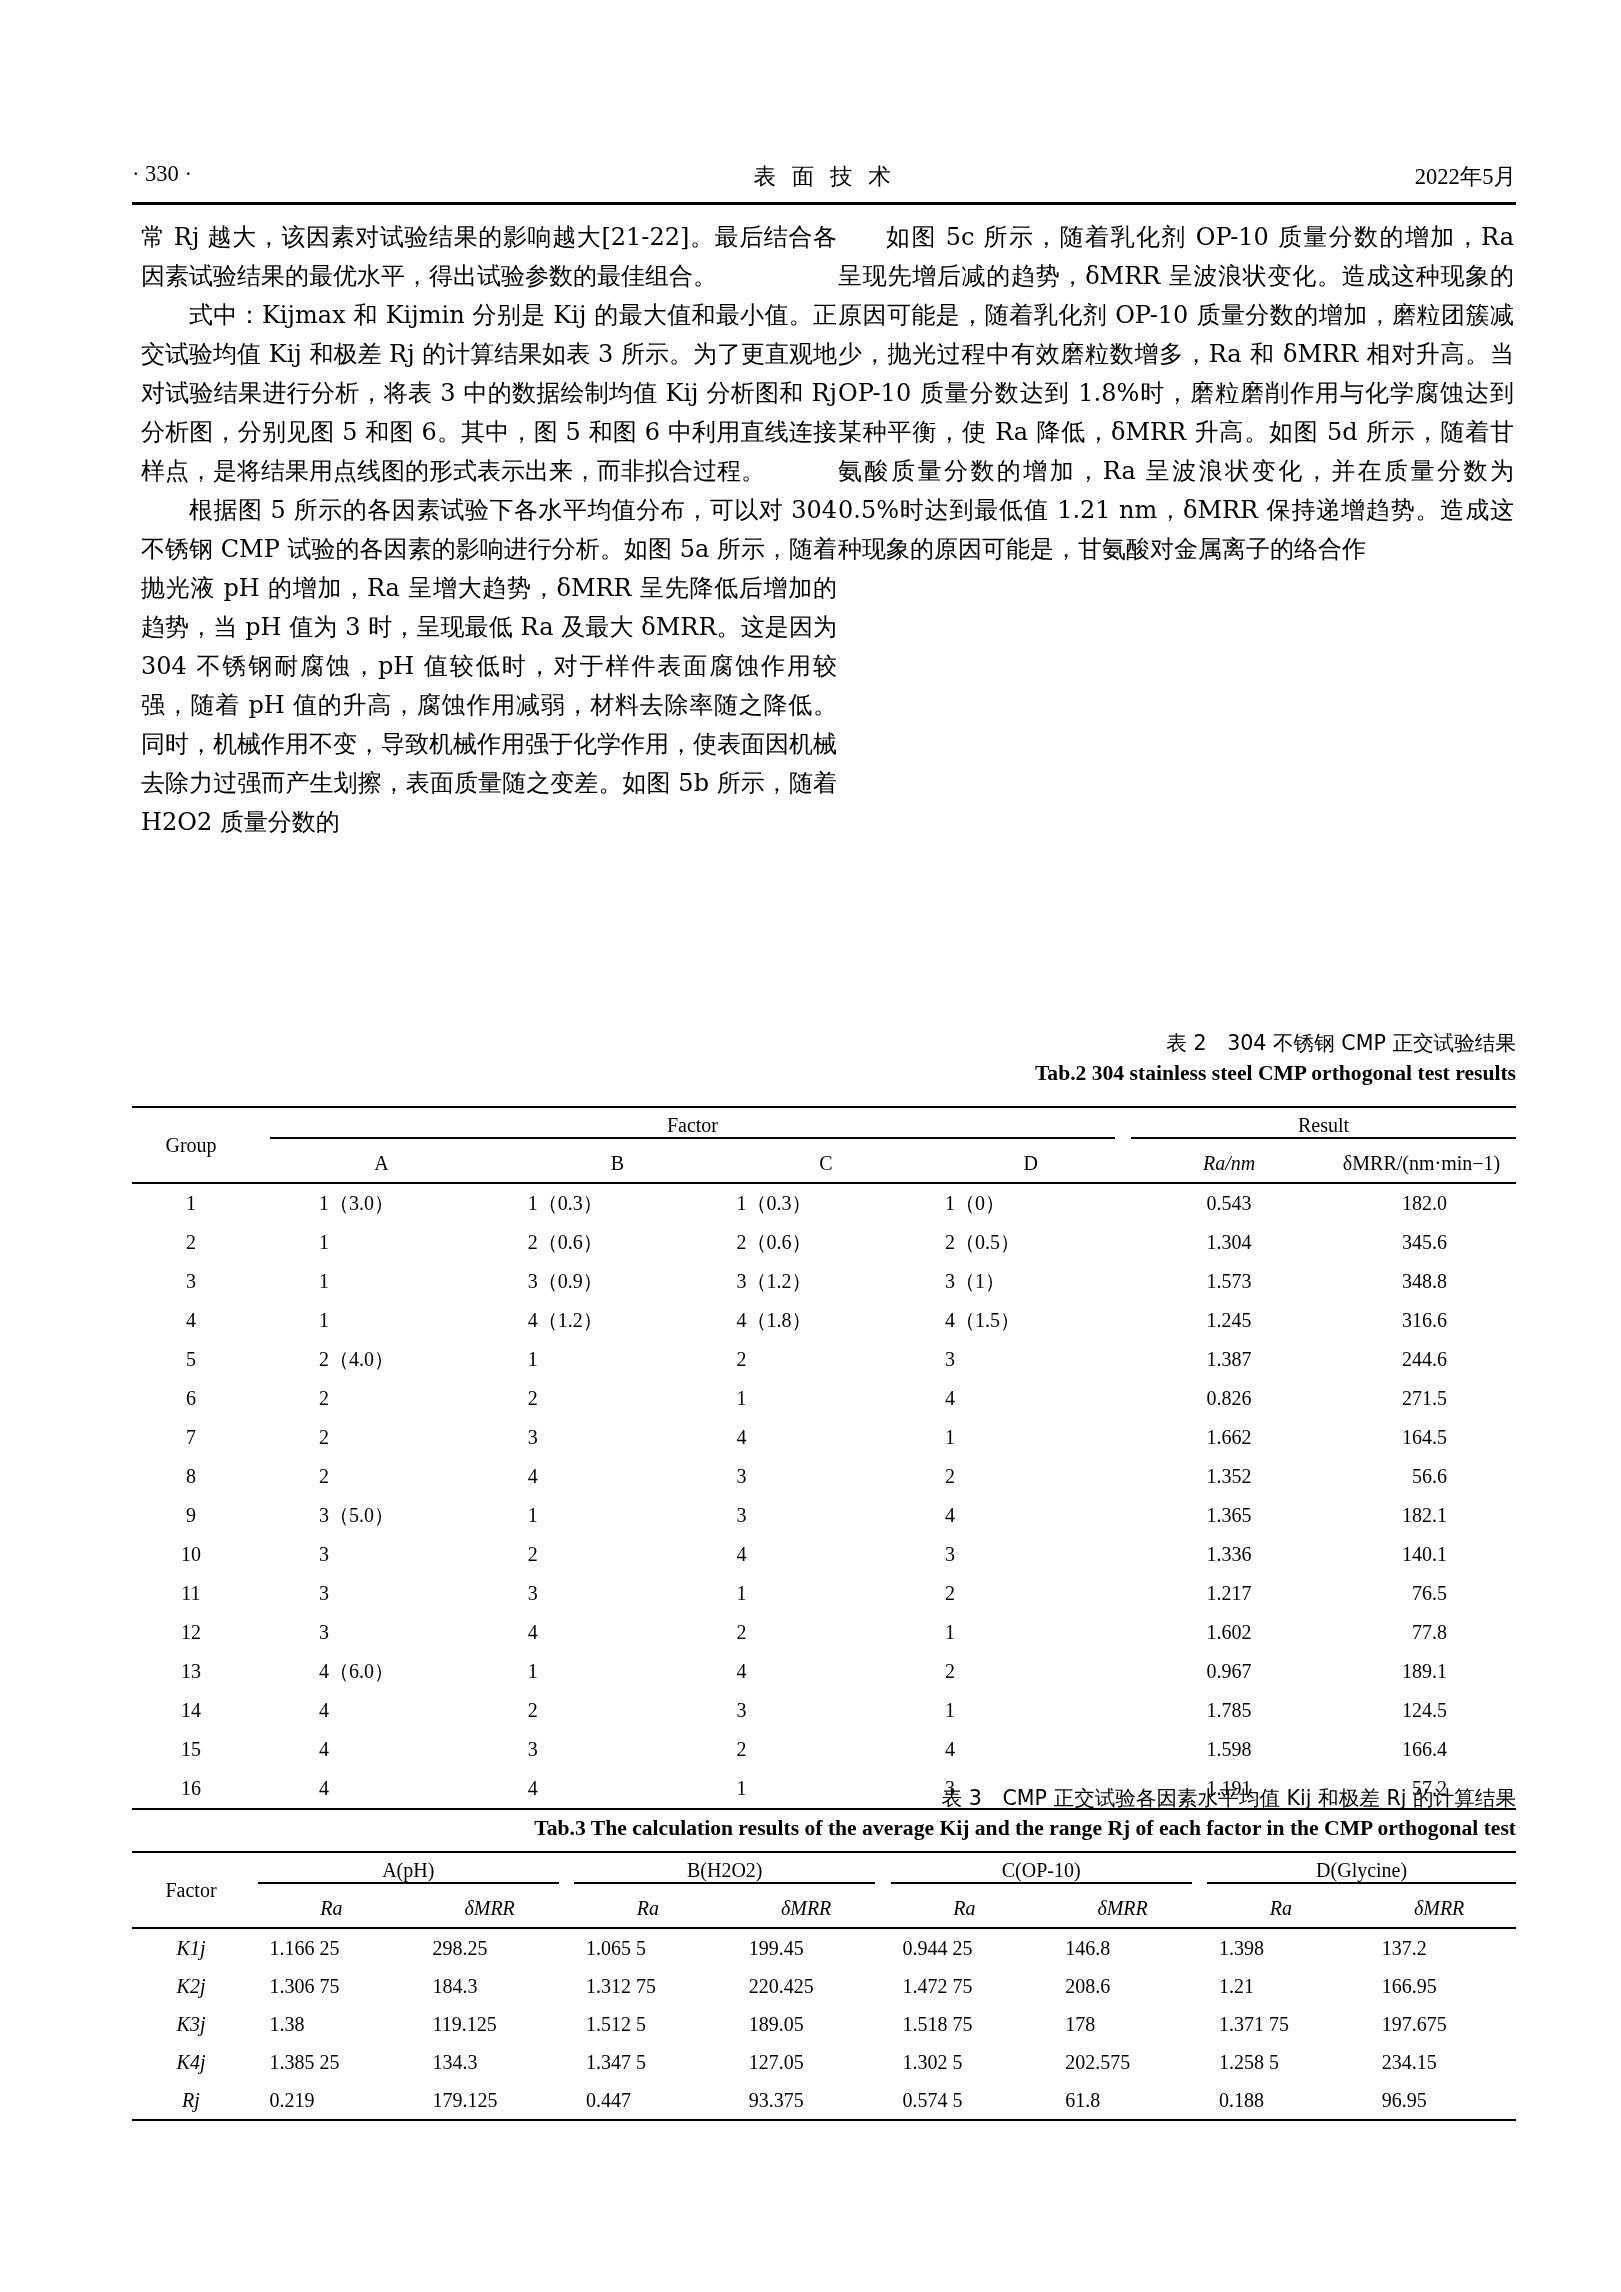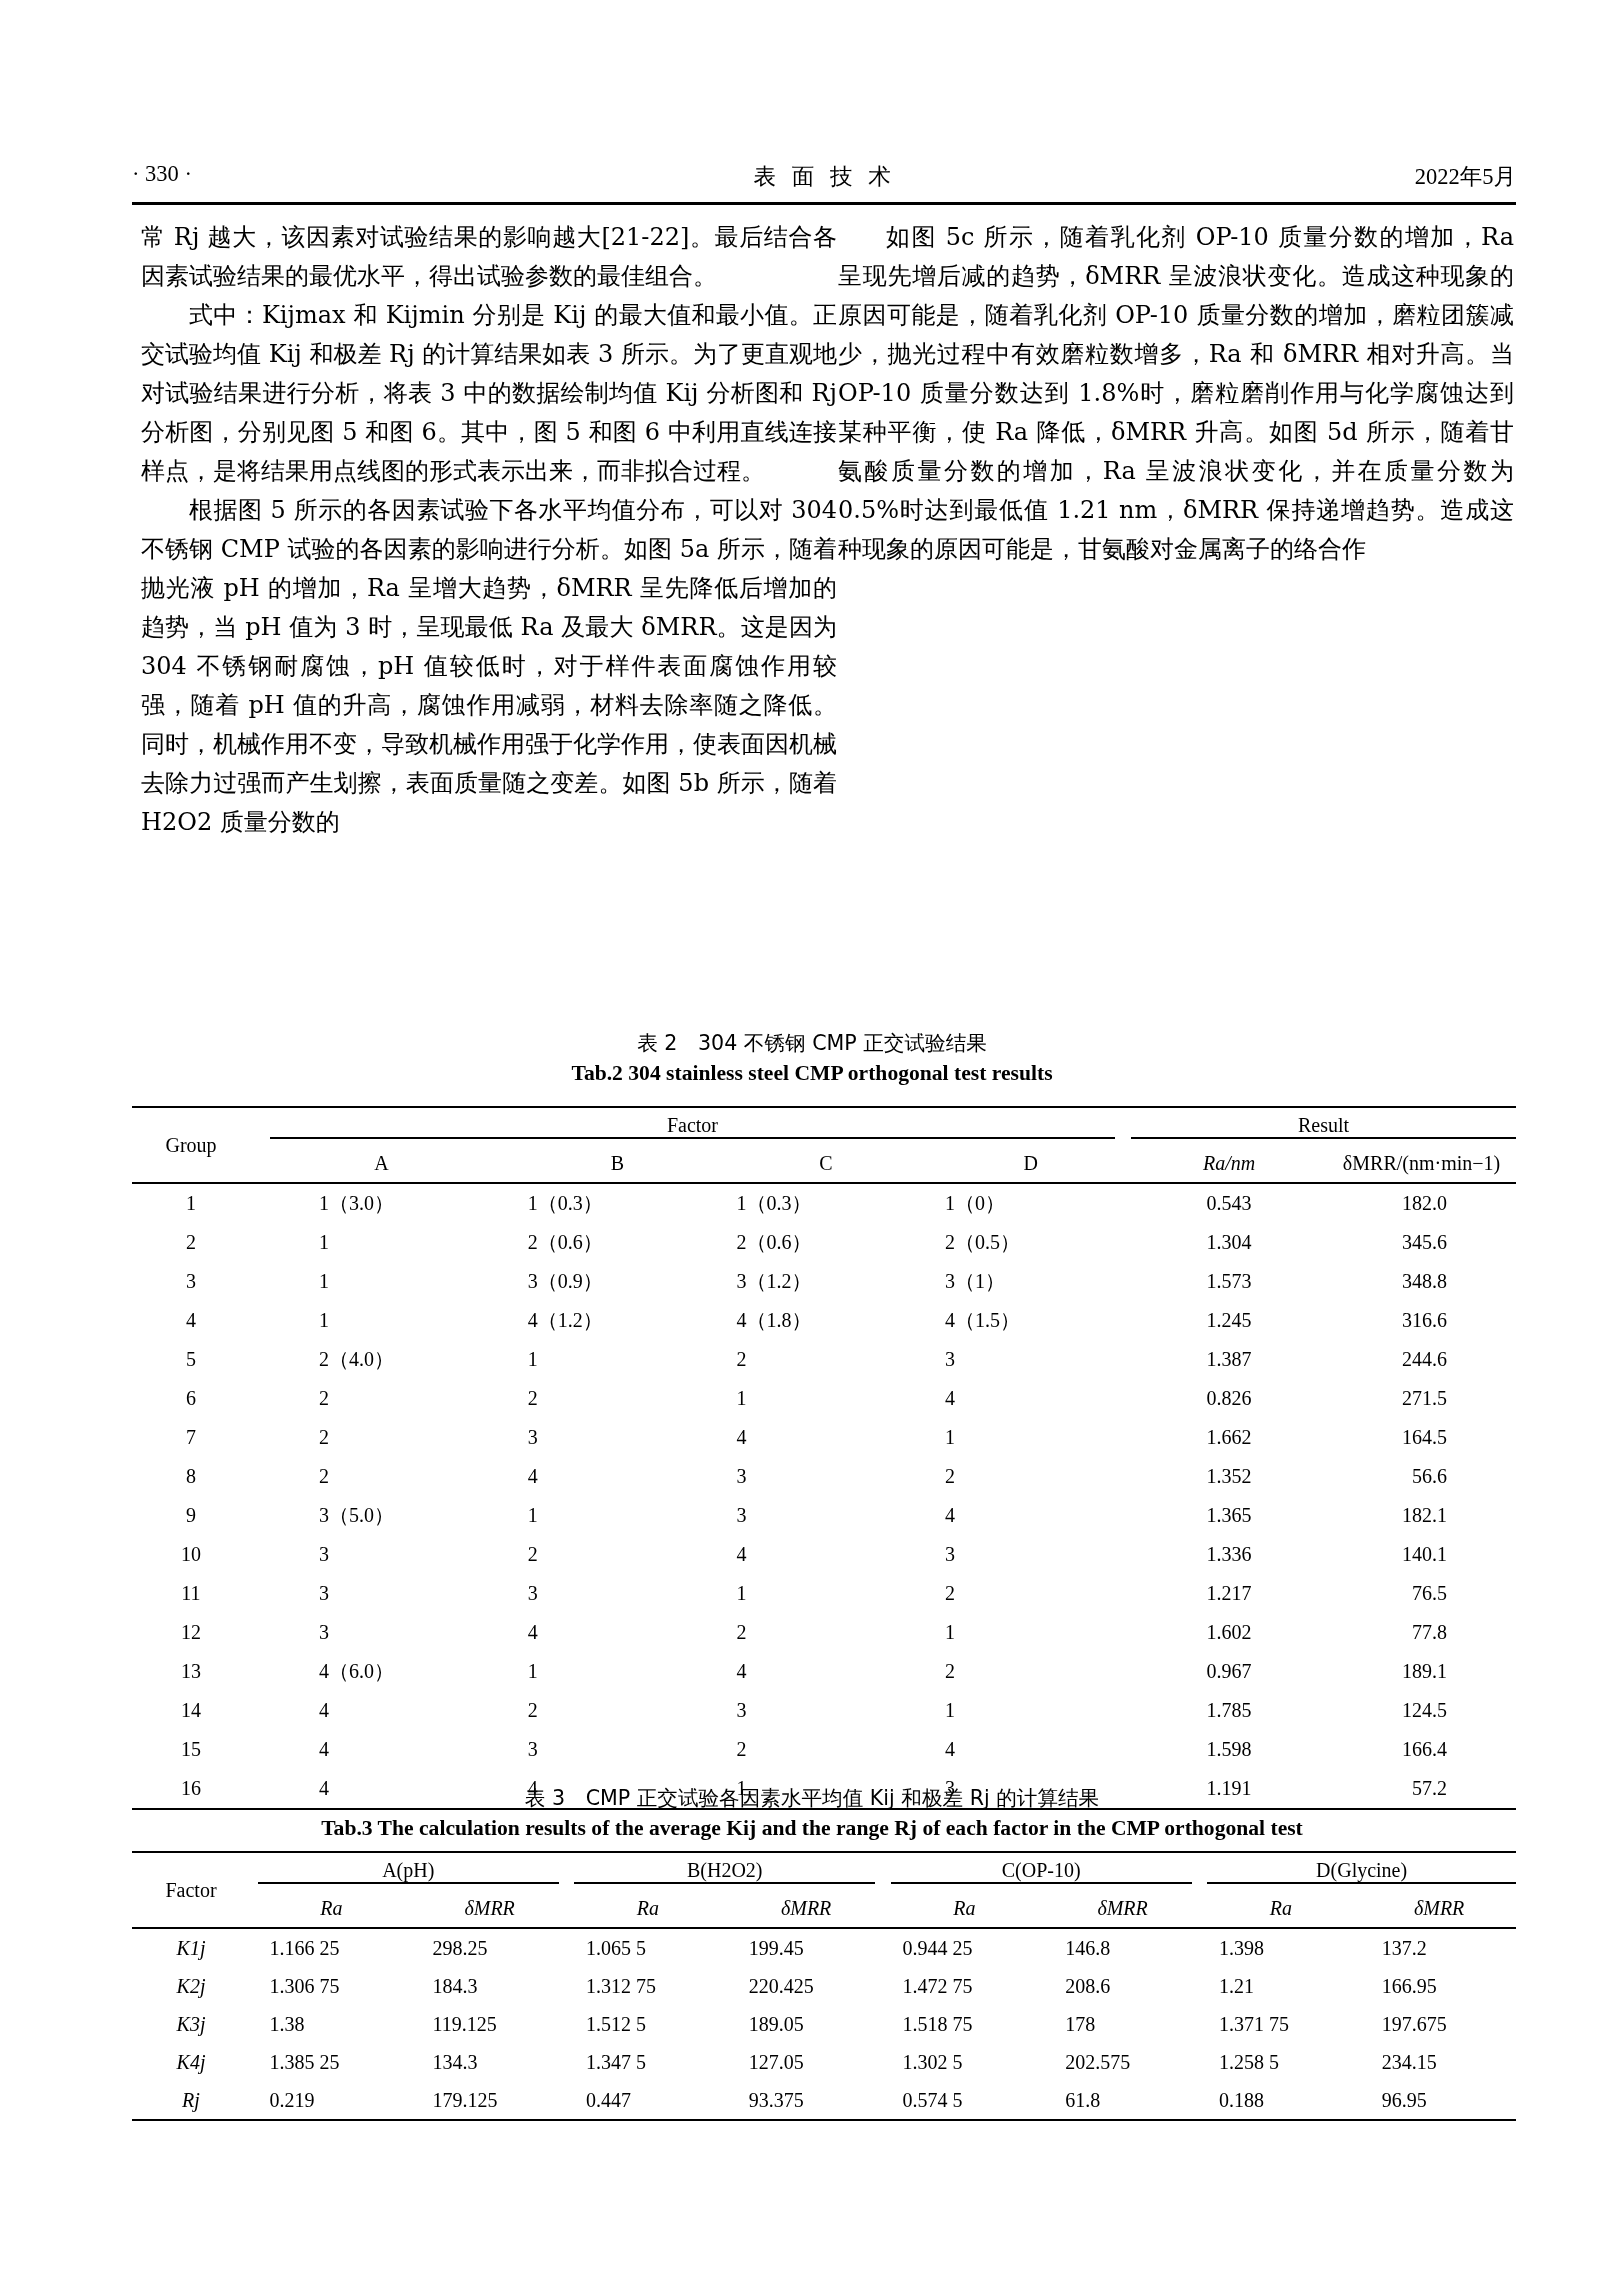--- a/index.html
+++ b/index.html
@@ -22,21 +22,21 @@
     text-align: justify;
   }
   .col.left { left: 141px; }
   .col.right { left: 838px; width: 676px; }
   .col p { margin: 0; }
   .col p.indent { text-indent: 2em; }
   .eq { display: flex; justify-content: space-between; padding-left: 2em; font-family: "Liberation Serif", serif; }
   .math { font-family: "Liberation Serif", serif; font-style: italic; }
 
   .tcap {
-    position: absolute; left: 120px; width: 1384px; text-align: center;
+    position: absolute; left: 132px; width: 1384px; text-align: right;
   }
   .tcap .zh { font-family: "DejaVu Sans", sans-serif; font-size: 20.6px; line-height: 29px; }
   .tcap .en { font-family: "Liberation Serif", serif; font-weight: bold; font-size: 21.6px; line-height: 31px; }
 
   table.t {
     position: absolute; left: 132px; width: 1384px; border-collapse: collapse;
     font-family: "Liberation Serif", serif; font-size: 20px;
   }
   table.t td, table.t th { font-weight: normal; padding: 0; }
   .rule-top { border-top: 2.9px solid #000; }

